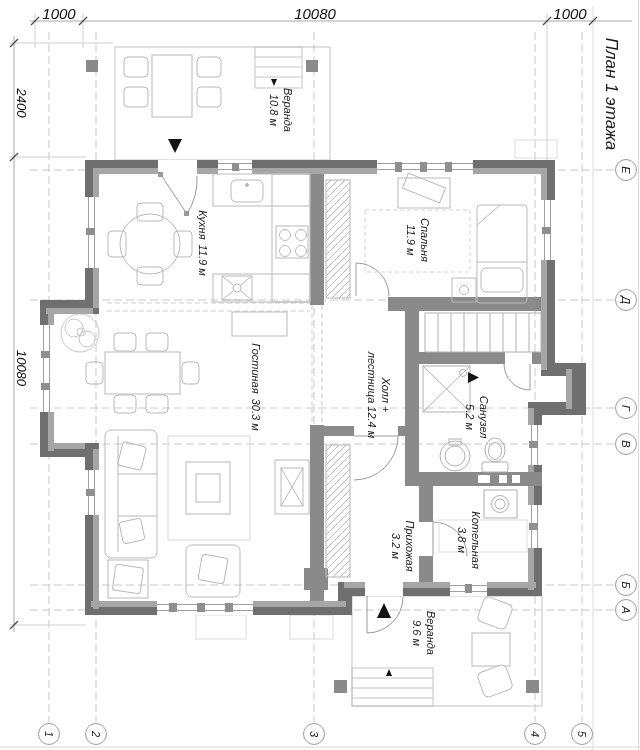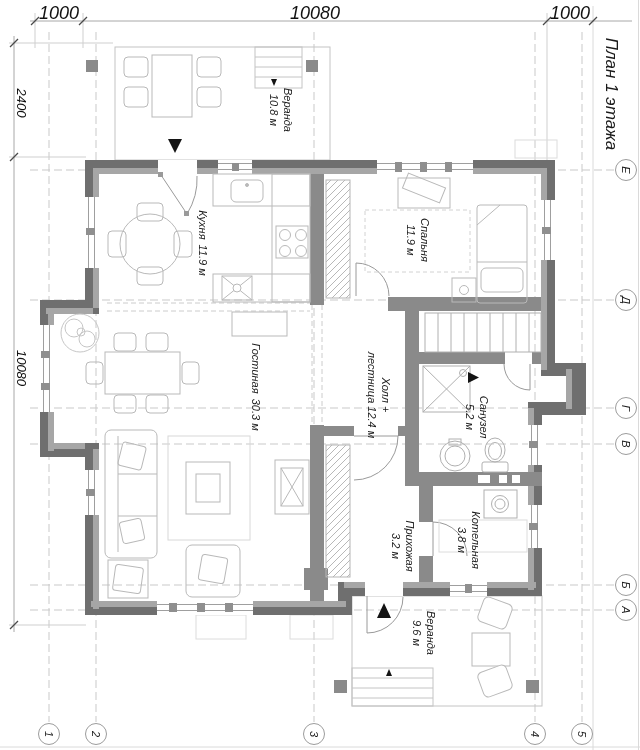--- a/index.html
+++ b/index.html
@@ -12,21 +12,21 @@
   .lbl{
     position:absolute;transform:translate(-50%,-50%) rotate(90deg);
     font-style:italic;font-size:11px;line-height:1.3;color:#1c1c1c;
     text-align:center;white-space:nowrap;
   }
   .lbl span{display:block;}
   .lbl.one span{display:inline;margin:0 1px;}
   
   .dimh{
     position:absolute;transform:translate(-50%,-50%);
-    font-style:italic;font-size:18px;color:#111;white-space:nowrap;
+    font-style:italic;font-size:15px;color:#111;white-space:nowrap;
   }
   .dimv{
     position:absolute;transform:translate(-50%,-50%) rotate(90deg);
     font-style:italic;font-size:13px;color:#111;white-space:nowrap;
   }
   
   .title{
     position:absolute;transform:translate(-50%,-50%) rotate(90deg);
     font-style:italic;font-size:17px;color:#1a1a1a;white-space:nowrap;
   }

